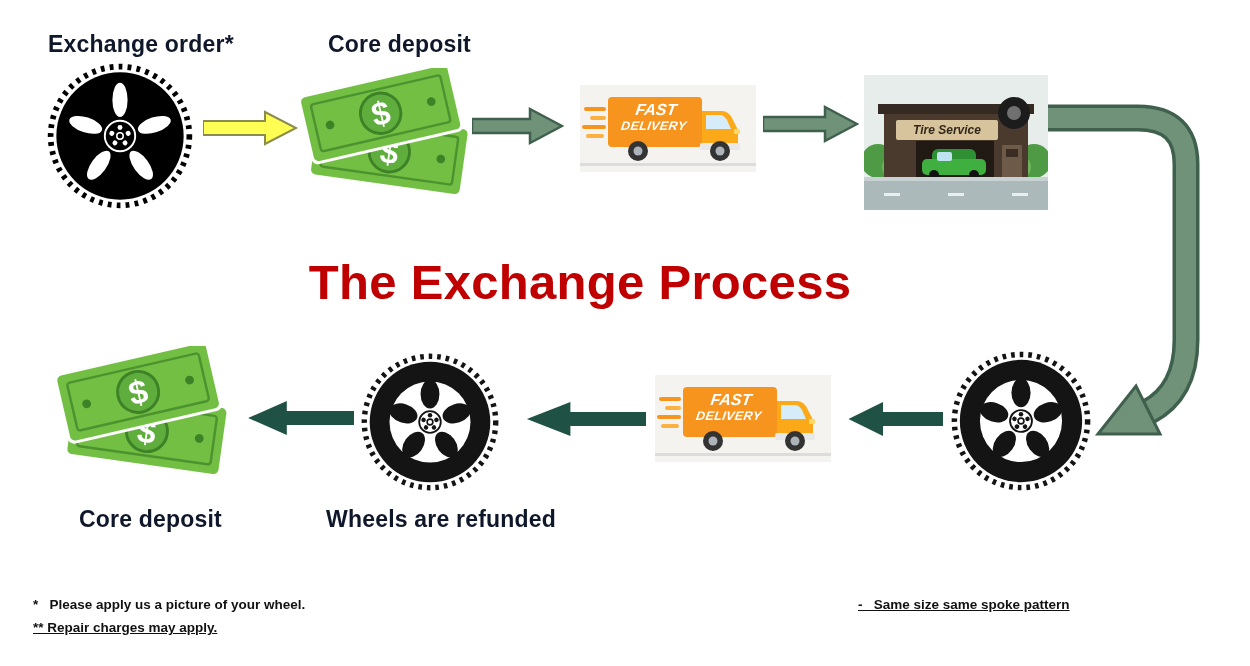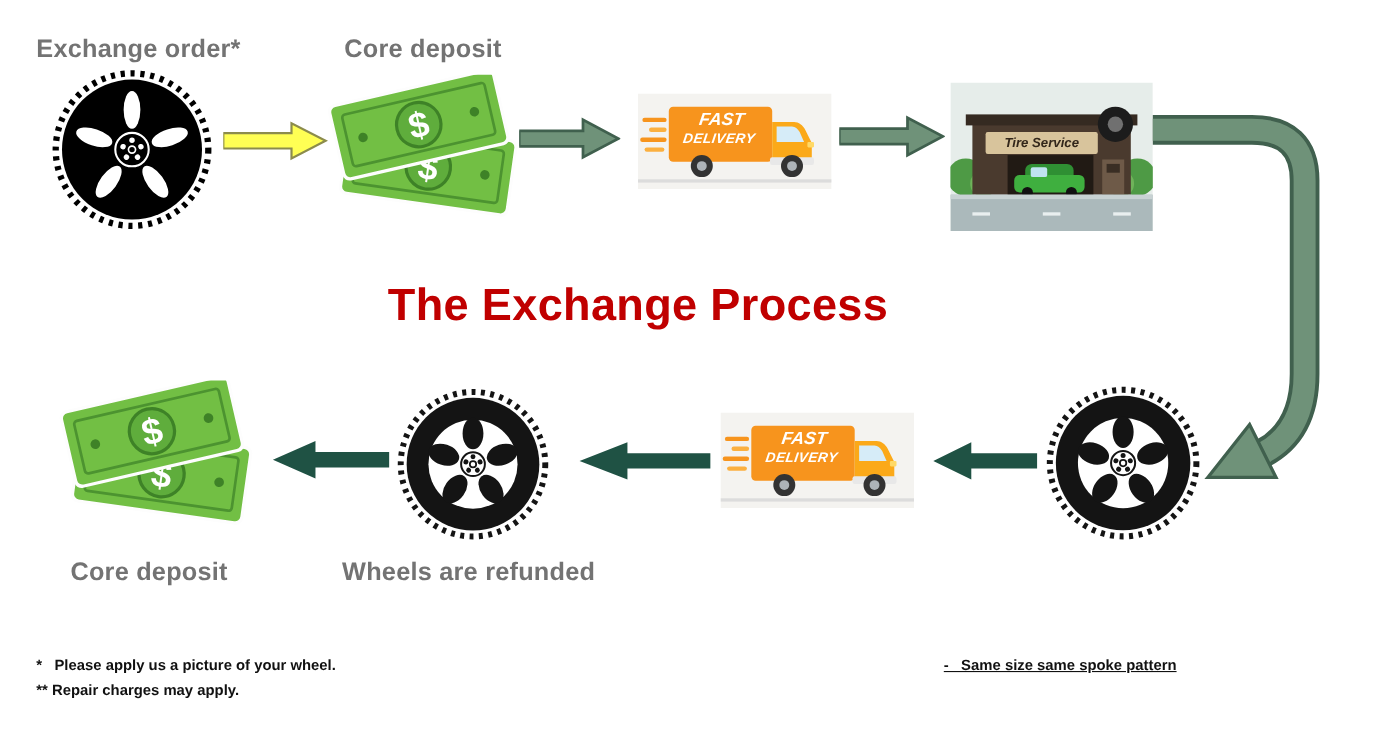--- a/index.html
+++ b/index.html
@@ -1,23 +1,23 @@
 <!DOCTYPE html>
 <html><head>
 <meta charset="utf-8">
 <style>
   html,body{margin:0;padding:0;background:#fff;}
   .canvas{
     position:relative;width:1250px;height:666px;background:#ffffff;overflow:hidden;
     font-family:"Liberation Sans", sans-serif;color:#1b1b1b;
   }
-  .lbl{position:absolute;font-size:23px;font-weight:600;color:#737373;letter-spacing:.2px;white-space:nowrap;}
+  .lbl{position:absolute;font-size:23px;font-weight:600;color:#0f172a;letter-spacing:.2px;white-space:nowrap;margin-left:15px;}
   .lbl-center{text-align:center;white-space:normal;line-height:31px;}
   .title{position:absolute;left:250px;top:254px;width:660px;text-align:center;
-         font-size:41px;font-weight:700;color:#C00000;letter-spacing:.3px;}
+         font-size:49px;font-weight:700;color:#C00000;letter-spacing:.3px;}
   .foot{position:absolute;font-size:13.5px;font-weight:600;color:#111;white-space:pre;}
   .icon{position:absolute;display:block;}
   .truck{position:absolute;width:176px;height:87px;}
   .truck svg{position:absolute;left:0;top:0;}
   .truck-text{position:absolute;left:29px;top:16px;width:92px;text-align:center;color:#fff;
               font-style:italic;font-weight:700;transform:skewX(-8deg);line-height:1.15;}
   .truck-text .l1{font-size:16px;}
   .truck-text .l2{font-size:12.5px;letter-spacing:.4px;}
   svg text{font-family:"Liberation Sans", sans-serif;}
 </style>
@@ -202,16 +202,16 @@
 
   <svg class="icon" style="left:50px;top:346px;" viewBox="0 0 185 135" width="185" height="132">
     <use href="#bill" transform="translate(14,48) rotate(8 83 39)"></use>
     <use href="#bill" transform="translate(5,8) rotate(-13 83 39)"></use>
   </svg>
   <div class="lbl lbl-center" style="left:28px;top:504px;width:215px;">
     <div>Core deposit</div>
   </div>
 
   <div class="foot" style="left:33px;top:597px;">*   Please apply us a picture of your wheel.</div>
-  <div class="foot" style="left:33px;top:620px;">** Repair charges may apply.</div>
+  <div class="foot" style="left:33px;top:620px;text-decoration:underline;">** Repair charges may apply.</div>
   <div class="foot" style="left:858px;top:597px;text-decoration:underline;">-   Same size same spoke pattern</div>
 
 </div>
 
 </body></html>

